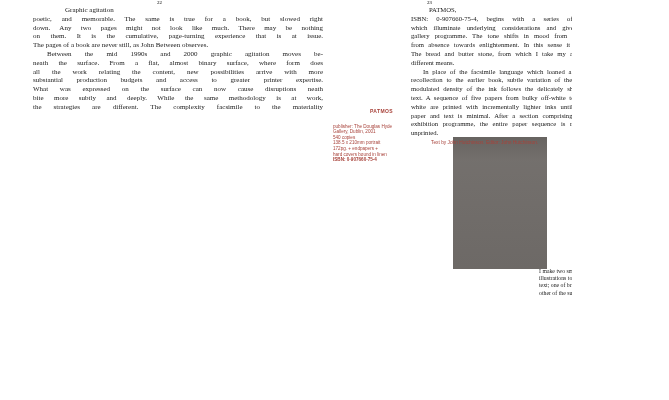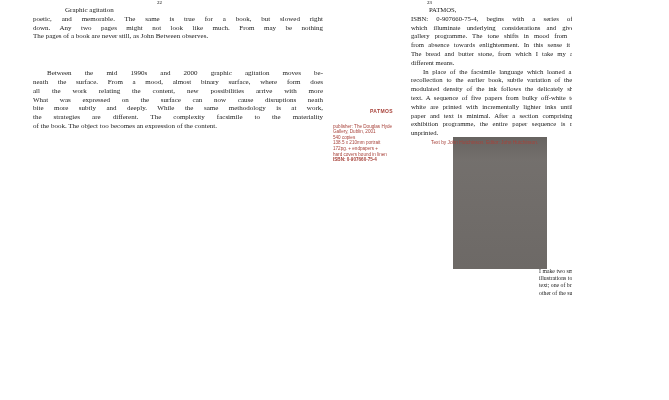--- a/index.html
+++ b/index.html
@@ -50,29 +50,30 @@
 <body>
 
 <div class="spread">
 
   <div class="pageno pageno-left">22</div>
   <div class="pageno pageno-right">23</div>
 
   <div class="textblock text-left">
       <div class="tline tline-end" style="padding-left: 32px;">Graphic agitation</div>
       <div class="tline">poetic, and memorable. The same is true for a book, but slowed right</div>
-      <div class="tline">down. Any two pages might not look like much. From may be nothing</div>
+      <div class="tline">down. Any two pages might not look like much. There may be nothing</div>
+      <div class="tline">on them. It is the cumulative, page-turning experience that is at issue.</div>
       <div class="tline tline-end">The pages of a book are never still, as John Between observes.</div>
-      <div class="tline" style="padding-left: 14px; margin-top: 28px;">Between the mid 1990s and 2000 graphic agitation moves be-</div>
-      <div class="tline">neath the surface. From a mood, almost binary surface, where form does</div>
+      <div class="tline" style="padding-left: 14px;">Between the mid 1990s and 2000 graphic agitation moves be-</div>
+      <div class="tline">neath the surface. From a flat, almost binary surface, where form does</div>
       <div class="tline">all the work relating the content, new possibilities arrive with more</div>
+      <div class="tline">substantial production budgets and access to greater printer expertise.</div>
       <div class="tline">What was expressed on the surface can now cause disruptions neath</div>
       <div class="tline">bite more subtly and deeply. While the same methodology is at work,</div>
       <div class="tline">the strategies are different. The complexity facsimile to the materiality</div>
-      <div class="tline tline-end">of the book. The object too becomes an expression of the content.</div>
     </div>
 
   <div class="textblock text-right">
       <div class="tline tline-end" style="padding-left: 18px;">PATMOS,</div>
       <div class="tline">ISBN: 0-907660-75-4, begins with a series of text vignettes,</div>
       <div class="tline">which illuminate underlying considerations and give context to the</div>
       <div class="tline">gallery programme. The tone shifts in mood from darkness to light,</div>
       <div class="tline">from absence towards enlightenment. In this sense it is the reverse of</div>
       <div class="tline">The bread and butter stone, from which I take my approach, but with</div>
       <div class="tline tline-end">different means.</div>

